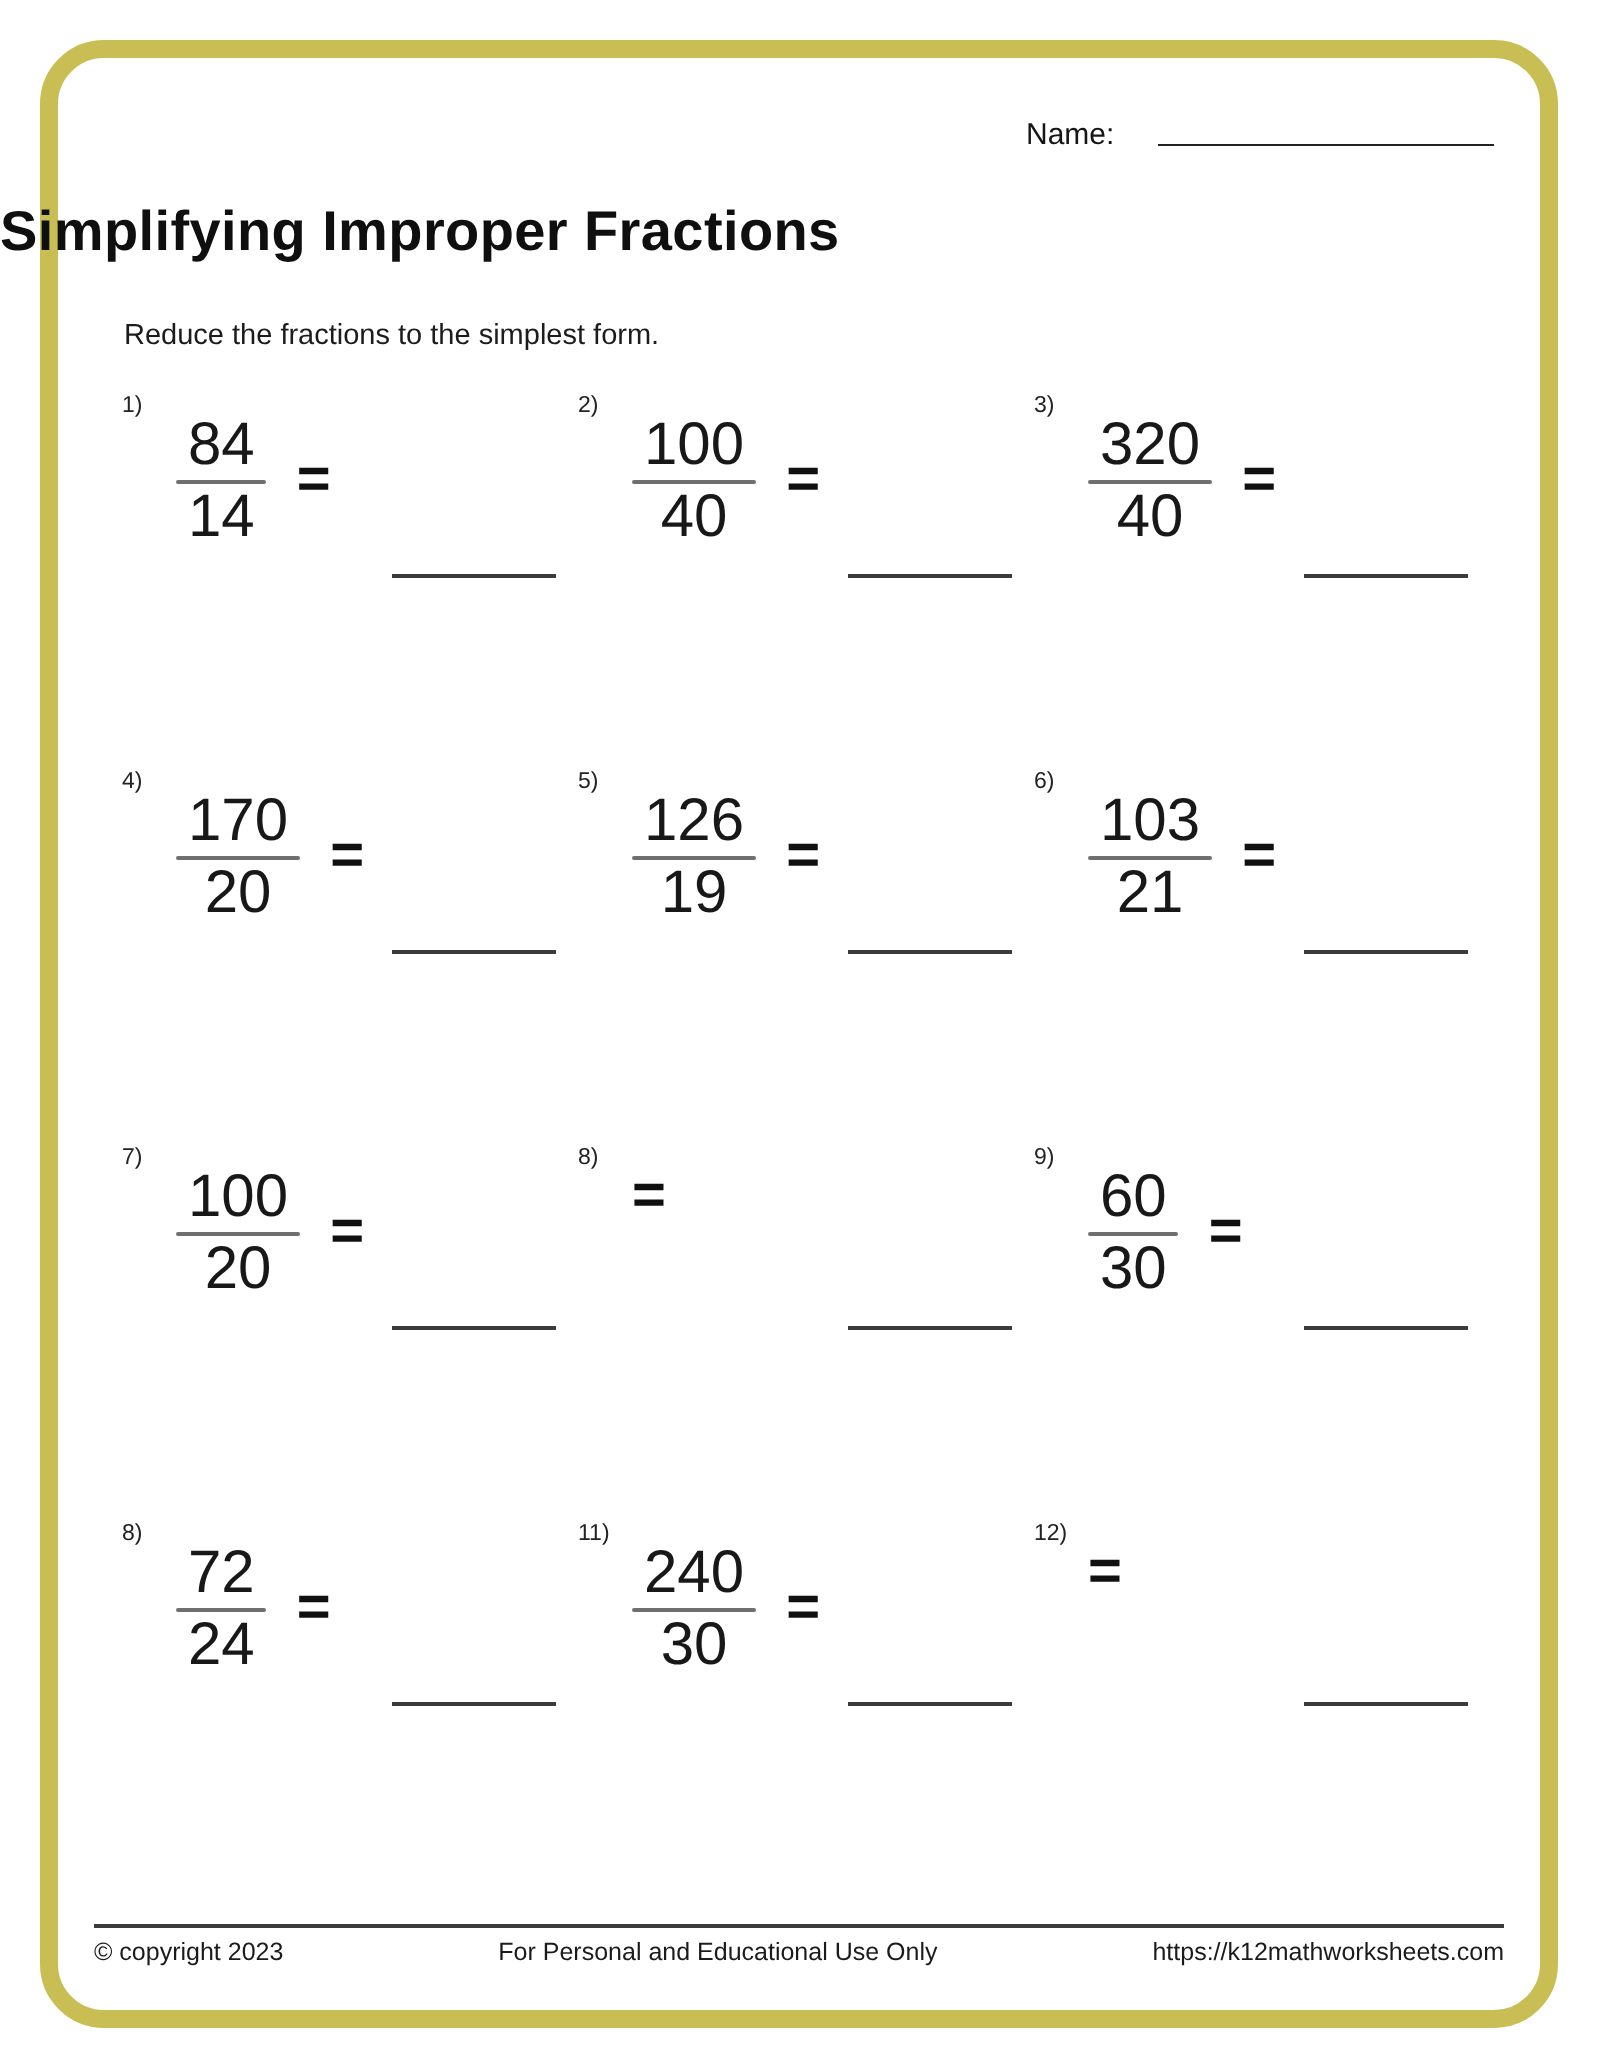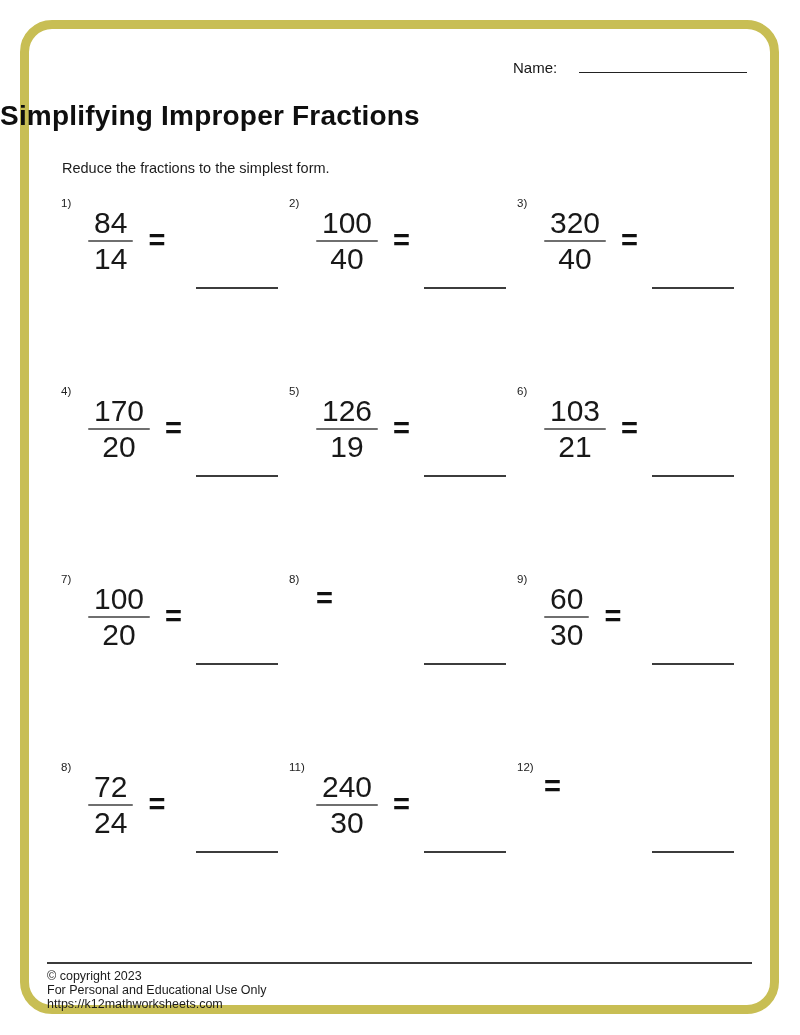--- a/index.html
+++ b/index.html
@@ -43,21 +43,21 @@
   .answer-line {
     position:absolute; left:136px; top:91px; width:82px; height:0;
     border-bottom:2px solid #3c3c3c;
   }
   .footer-line {
     position:absolute; left:47px; top:962px; width:705px; height:0;
     border-top:2px solid #3b3b3b;
   }
   .footer {
     position:absolute; left:47px; top:969px; width:705px;
-    display:flex; justify-content:space-between; font-size:12.5px; color:#1b1b1b;flex-direction:column;
+    display:flex; justify-content:space-between; font-size:12.5px; color:#1b1b1b;
   }
 </style>
 <title>Simplifying Improper Fractions</title></head>
 <body>
 
 <div class="canvas">
   <div class="frame"></div>
 
   <div class="name-row">
     <span>Name:</span>

